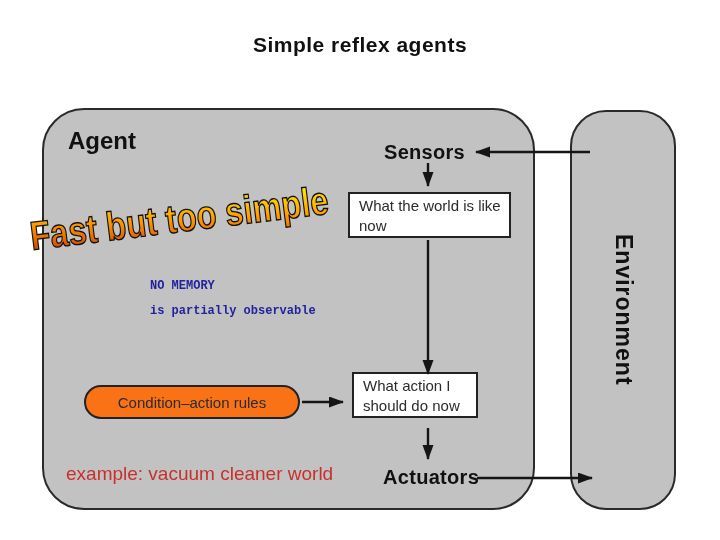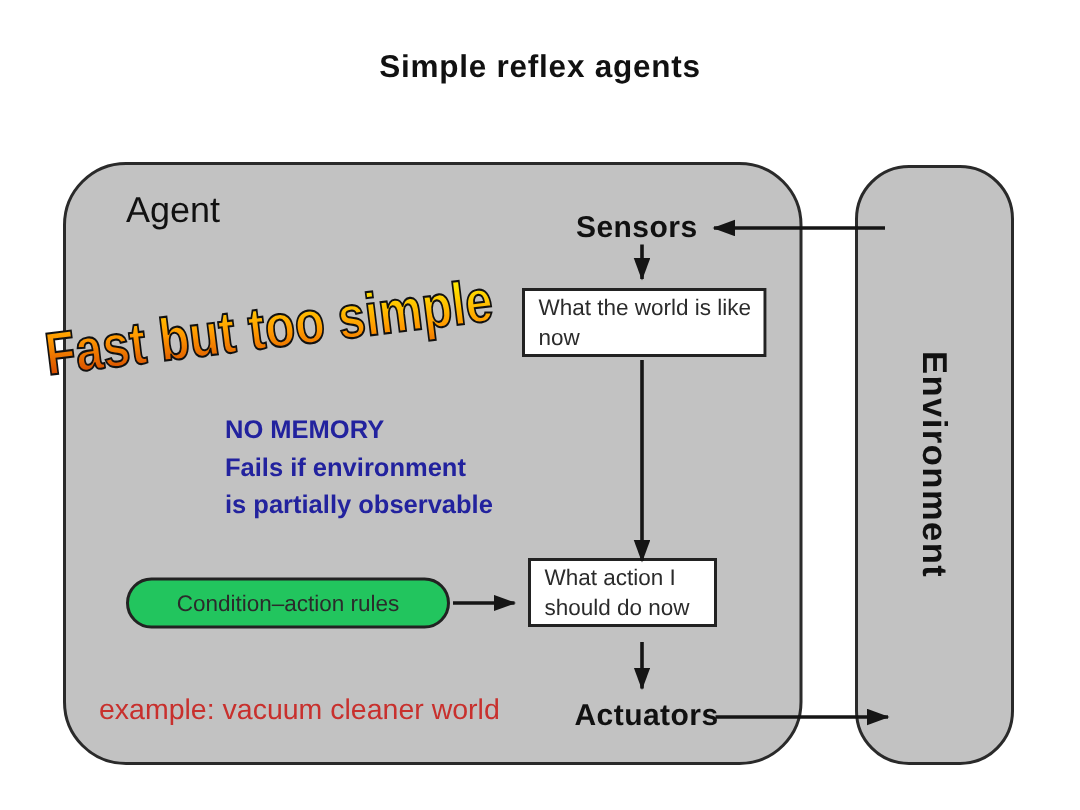--- a/index.html
+++ b/index.html
@@ -18,45 +18,45 @@
   .slide-title{
     position:absolute;left:0;top:33px;width:720px;text-align:center;
     font-size:21px;font-weight:bold;letter-spacing:.5px;color:var(--ink);
   }
   .rounded-box{
     position:absolute;background:var(--box-fill);
     border:2px solid var(--box-border);
   }
   .agent-box{left:42px;top:108px;width:493px;height:402px;border-radius:42px;}
   .env-box{left:570px;top:110px;width:106px;height:400px;border-radius:36px;}
-  .agent-label{position:absolute;left:68px;top:127px;font-size:24px;font-weight:normal;margin-left:16px;}
+  .agent-label{position:absolute;left:68px;top:127px;font-size:24px;font-weight:bold;}
   .env-label{
     position:absolute;left:570px;top:110px;width:106px;height:400px;
     display:flex;align-items:center;justify-content:center;
     writing-mode:vertical-rl;font-size:23px;font-weight:bold;letter-spacing:1px;
   }
   .io-label{position:absolute;font-size:20px;font-weight:bold;letter-spacing:.3px;}
   .sensors-label{left:384px;top:141px;}
   .actuators-label{left:383px;top:466px;}
   .white-box{
     position:absolute;background:#ffffff;border:2px solid #222;
     font-size:15px;line-height:20px;color:#2b2b2b;padding:2px 4px 0 9px;
   }
   .percept-box{left:348px;top:192px;width:163px;height:46px;}
   .action-box{left:352px;top:372px;width:126px;height:46px;}
   .rules-oval{
     position:absolute;left:84px;top:385px;width:216px;height:34px;
-    background:#22c55e;border:2px solid #222;border-radius:17px;
+    background:#f97316;border:2px solid #222;border-radius:17px;
     display:flex;align-items:center;justify-content:center;
     font-size:15px;color:#2b2b2b;white-space:nowrap;
   }
   .memory-note{
     position:absolute;left:150px;top:274px;
-    font-family:Liberation Sans, sans-serif;font-weight:bold;
-    font-size:17px;line-height:25px;color:var(--note-color);
+    font-family:Liberation Mono, monospace;font-weight:bold;
+    font-size:12px;line-height:25px;color:var(--note-color);
   }
   .example-note{
     position:absolute;left:66px;top:463px;
     font-family:Liberation Sans, sans-serif;font-size:19px;color:var(--example-color);
   }
   .wordart{position:absolute;left:26px;top:186px;overflow:visible;}
   .arrows{position:absolute;left:0;top:0;pointer-events:none;}
 </style>
 </head>
 <body>
@@ -83,21 +83,20 @@
     </defs>
     <text x="6" y="64" transform="rotate(-7 6 64)" font-family="Liberation Sans, sans-serif" font-weight="bold" font-size="40" textLength="300" lengthAdjust="spacingAndGlyphs" fill="url(#wag)" stroke="#111" stroke-width="1.4">Fast but too simple</text>
   </svg>
 
   <div class="white-box percept-box">What the world is like now</div>
   <div class="white-box action-box">What action I should do now</div>
   <div class="rules-oval">Condition–action rules</div>
 
   <div class="memory-note">
     <div>NO MEMORY</div>
-    <div>Fails if environment</div>
     <div>is partially observable</div>
   </div>
   <div class="example-note">example: vacuum cleaner world</div>
 
   <svg class="arrows" width="720" height="540" viewBox="0 0 720 540">
     <defs>
       <marker id="ah" markerUnits="userSpaceOnUse" markerWidth="16" markerHeight="12" refX="14" refY="5.5" orient="auto">
         <path d="M0,0 L15,5.5 L0,11 Z" fill="#151515"></path>
       </marker>
     </defs>

